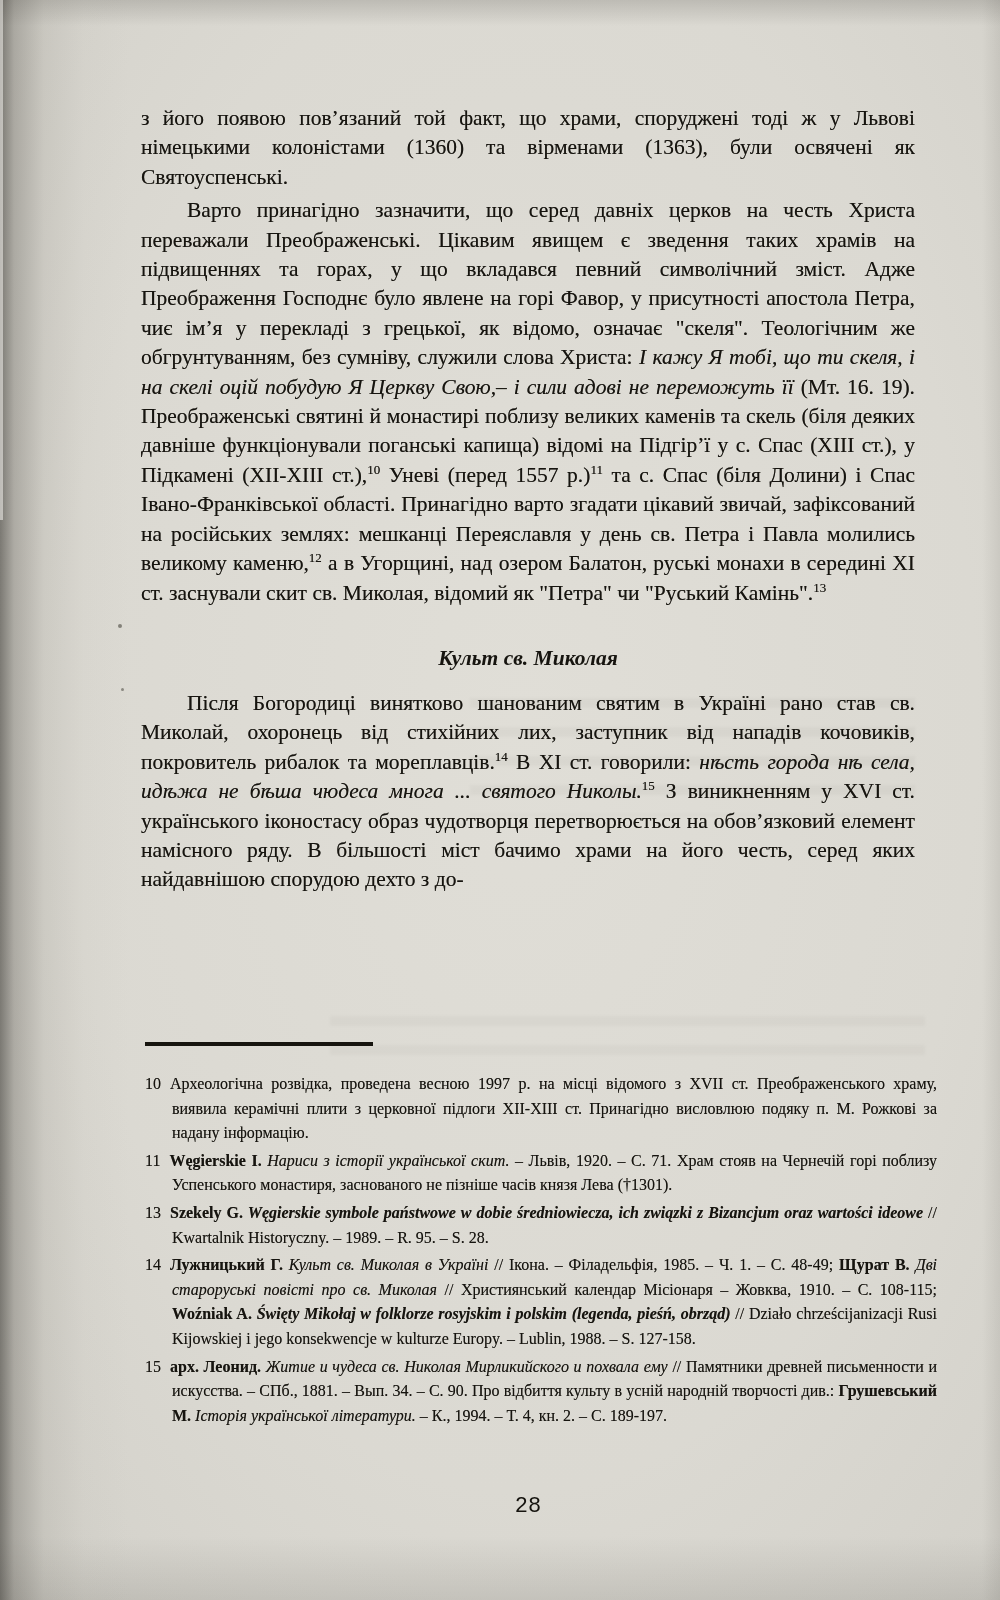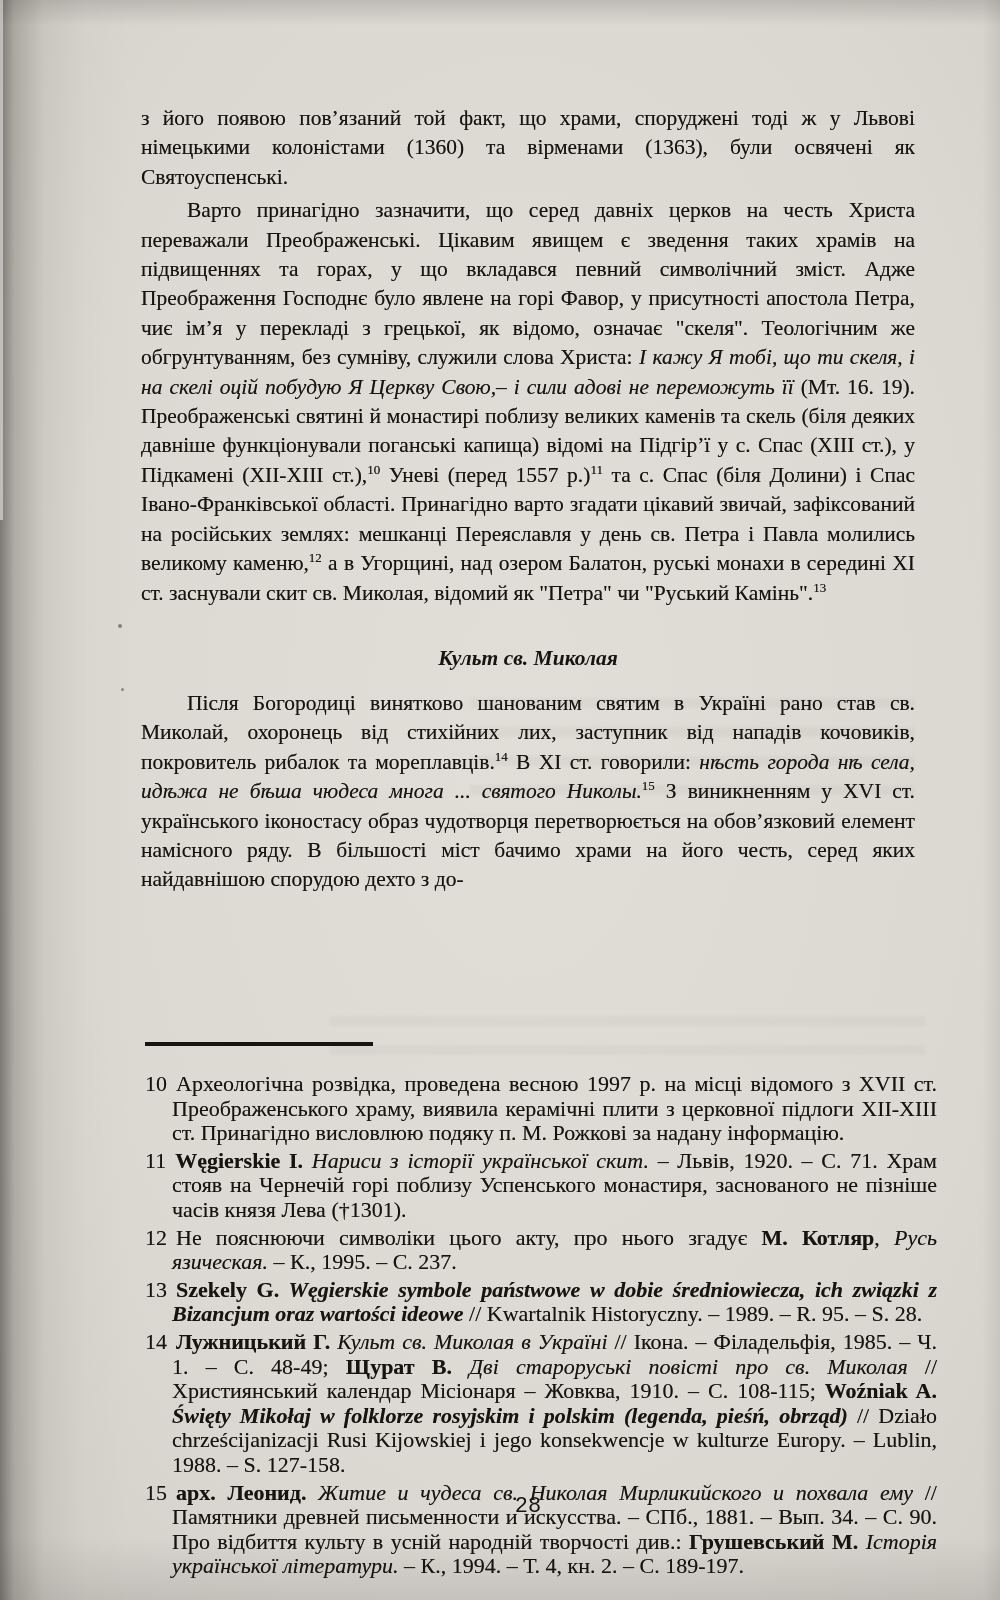--- a/index.html
+++ b/index.html
@@ -36,21 +36,21 @@
   .seg.b{ font-weight:bold; }
   .seg.bi{ font-weight:bold; font-style:italic; }
   sup.fnref{ font-size:13px; line-height:0; vertical-align:super; }
   .section-heading{
     text-align:center; font-weight:bold; font-style:italic;
     font-size:21.5px; margin:38px 0 18px 0;
   }
   .footnote-block{ position:absolute; left:145px; top:1042px; width:792px; color:var(--ink,#16140f); }
   .fn-rule{ width:228px; height:4px; background:#17150f; margin:0 0 26px 0; }
   .footnote{
-    font-size:22px; line-height:24.6px; text-align:justify;
+    font-size:16px; line-height:24.6px; text-align:justify;
     padding-left:27px; text-indent:-27px; margin:0 0 3px 0;
     text-shadow:0 0 .3px rgba(22,20,15,.5);
   }
   .fn-num{ padding-right:9px; }
   .page-number{
     position:absolute; top:1494px; left:137px; width:782px;
     text-align:center; font-size:22px; color:var(--ink,#16140f);font-family:Liberation Mono, monospace;
   }
   .ghost{
     position:absolute; pointer-events:none; filter:blur(1.6px);
@@ -81,21 +81,20 @@
     <div id="paras-after">
         <p class="body-para indent"><span class="seg r">Після Богородиці винятково шанованим святим в Україні рано став св. Миколай, охоронець від стихійних лих, заступник від нападів кочовиків, покровитель рибалок та мореплавців.</span><sup class="fnref">14</sup><span class="seg r"> В XI ст. говорили: </span><span class="seg i">нѣсть города нѣ села, идѣжа не бѣша чюдеса многа ... святого Николы.</span><sup class="fnref">15</sup><span class="seg r"> З виникненням у XVI ст. українського іконостасу образ чудотворця перетворюється на обов’язковий елемент намісного ряду. В більшості міст бачимо храми на його честь, серед яких найдавнішою спорудою дехто з до-</span></p>
       </div>
   </div>
 
   <div class="footnote-block">
     <div class="fn-rule"></div>
     <div id="footnotes-list">
         <div class="footnote"><span class="fn-num">10</span><span class="seg r">Археологічна розвідка, проведена весною 1997 р. на місці відомого з XVII ст. Преображенського храму, виявила керамічні плити з церковної підлоги XII-XIII ст. Принагідно висловлюю подяку п. М. Рожкові за надану інформацію.</span></div>
         <div class="footnote"><span class="fn-num">11</span><span class="seg b">Węgierskie І.</span><span class="seg i"> Нариси з історії української скит.</span><span class="seg r"> – Львів, 1920. – С. 71. Храм стояв на Чернечій горі поблизу Успенського монастиря, заснованого не пізніше часів князя Лева (†1301).</span></div>
-        <div class="footnote"><span class="fn-num">12</span><span class="seg r">Не пояснюючи символіки цього акту, про нього згадує </span><span class="seg b">М. Котляр</span><span class="seg r">, </span><span class="seg i">Русь язическая.</span><span class="seg r"> – К., 1995. – С. 237.</span></div>
         <div class="footnote"><span class="fn-num">13</span><span class="seg b">Szekely G.</span><span class="seg bi"> Węgierskie symbole państwowe w dobie średniowiecza, ich związki z Bizancjum oraz wartości ideowe</span><span class="seg r"> // Kwartalnik Historyczny. – 1989. – R. 95. – S. 28.</span></div>
         <div class="footnote"><span class="fn-num">14</span><span class="seg b">Лужницький Г.</span><span class="seg i"> Культ св. Миколая в Україні</span><span class="seg r"> // Ікона. – Філадельфія, 1985. – Ч. 1. – С. 48-49; </span><span class="seg b">Щурат В.</span><span class="seg i"> Дві староруські повісті про св. Миколая</span><span class="seg r"> // Християнський календар Місіонаря – Жовква, 1910. – С. 108-115; </span><span class="seg b">Woźniak A.</span><span class="seg bi"> Święty Mikołaj w folklorze rosyjskim i polskim (legenda, pieśń, obrząd)</span><span class="seg r"> // Działo chrześcijanizacji Rusi Kijowskiej i jego konsekwencje w kulturze Europy. – Lublin, 1988. – S. 127-158.</span></div>
         <div class="footnote"><span class="fn-num">15</span><span class="seg b">арх. Леонид.</span><span class="seg i"> Житие и чудеса св. Николая Мирликийского и похвала ему</span><span class="seg r"> // Памятники древней письменности и искусства. – СПб., 1881. – Вып. 34. – С. 90. Про відбиття культу в усній народній творчості див.: </span><span class="seg b">Грушевський М.</span><span class="seg i"> Історія української літератури.</span><span class="seg r"> – К., 1994. – Т. 4, кн. 2. – С. 189-197.</span></div>
       </div>
   </div>
 
   <div class="page-number">28</div>
 </div>
 
 </body></html>

